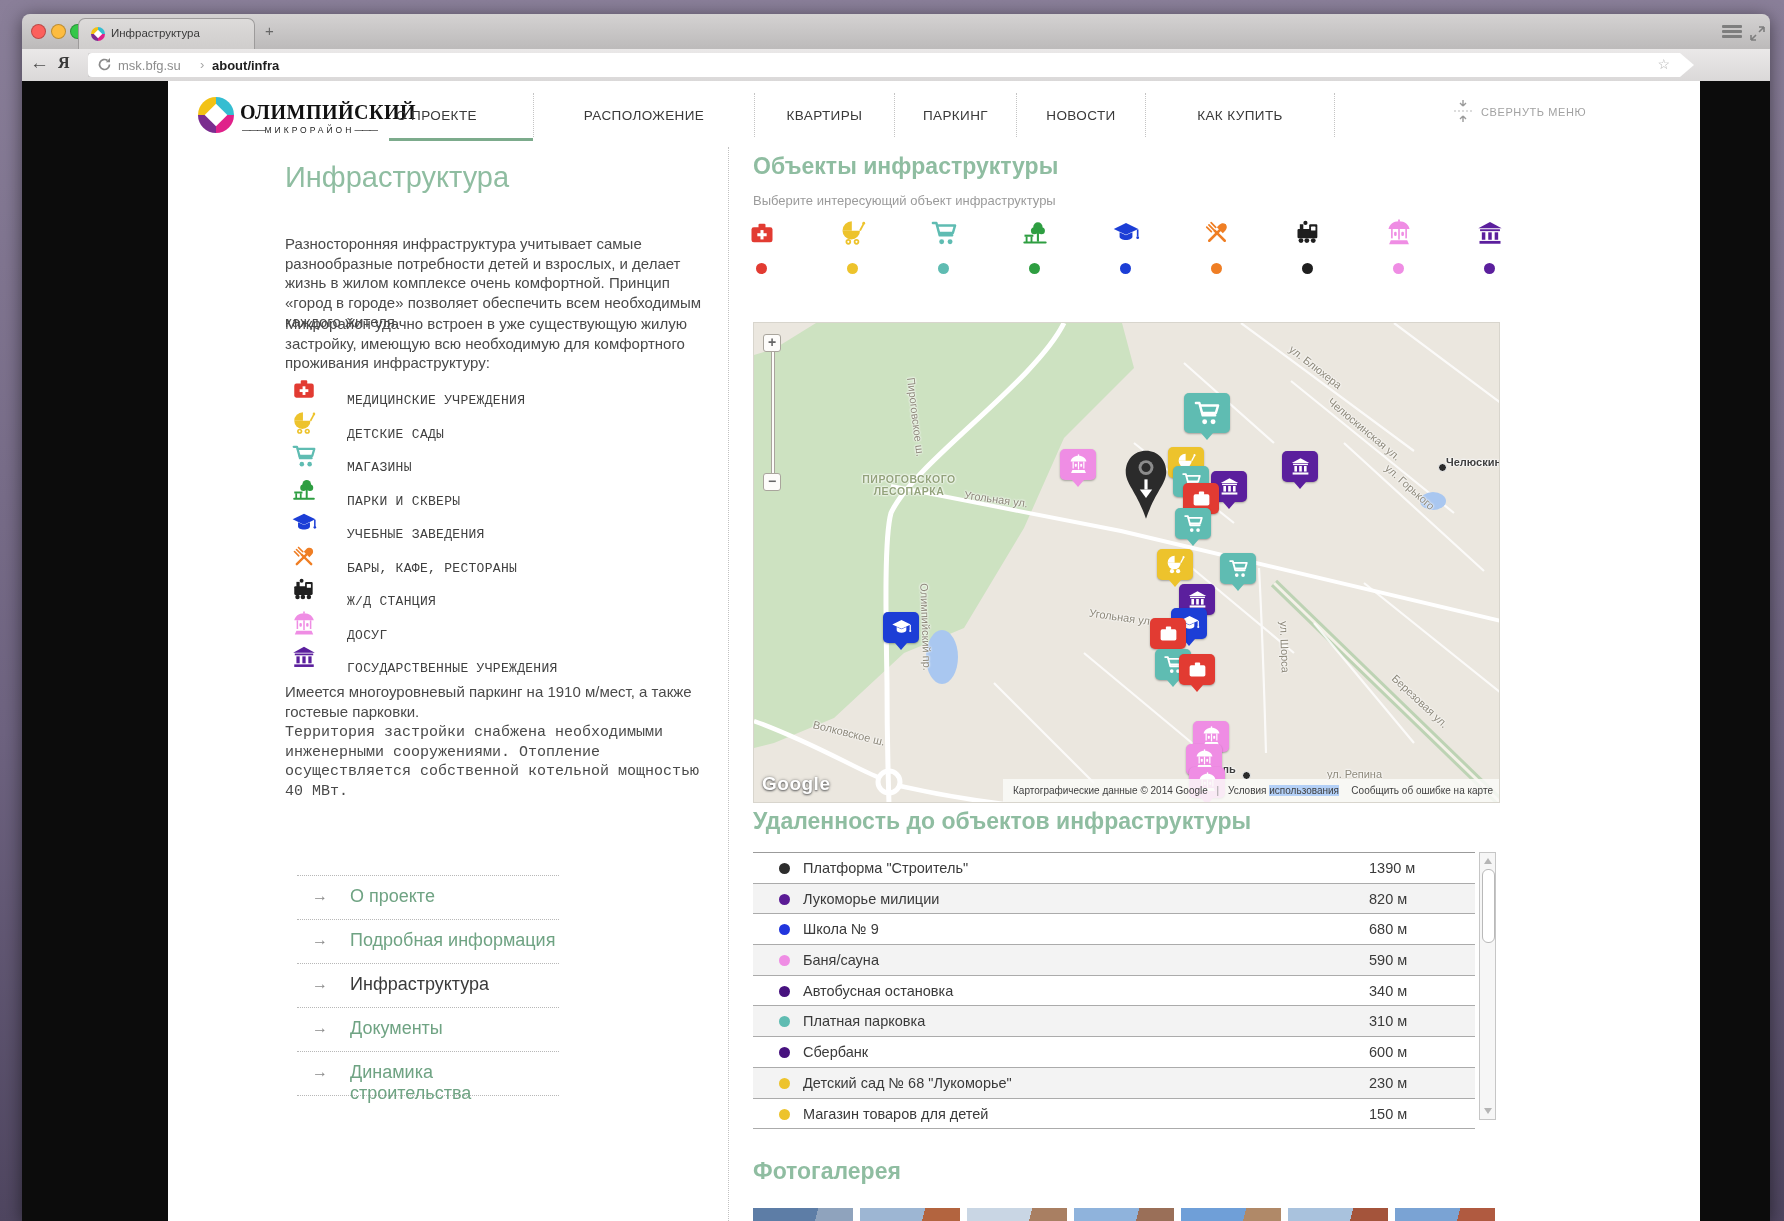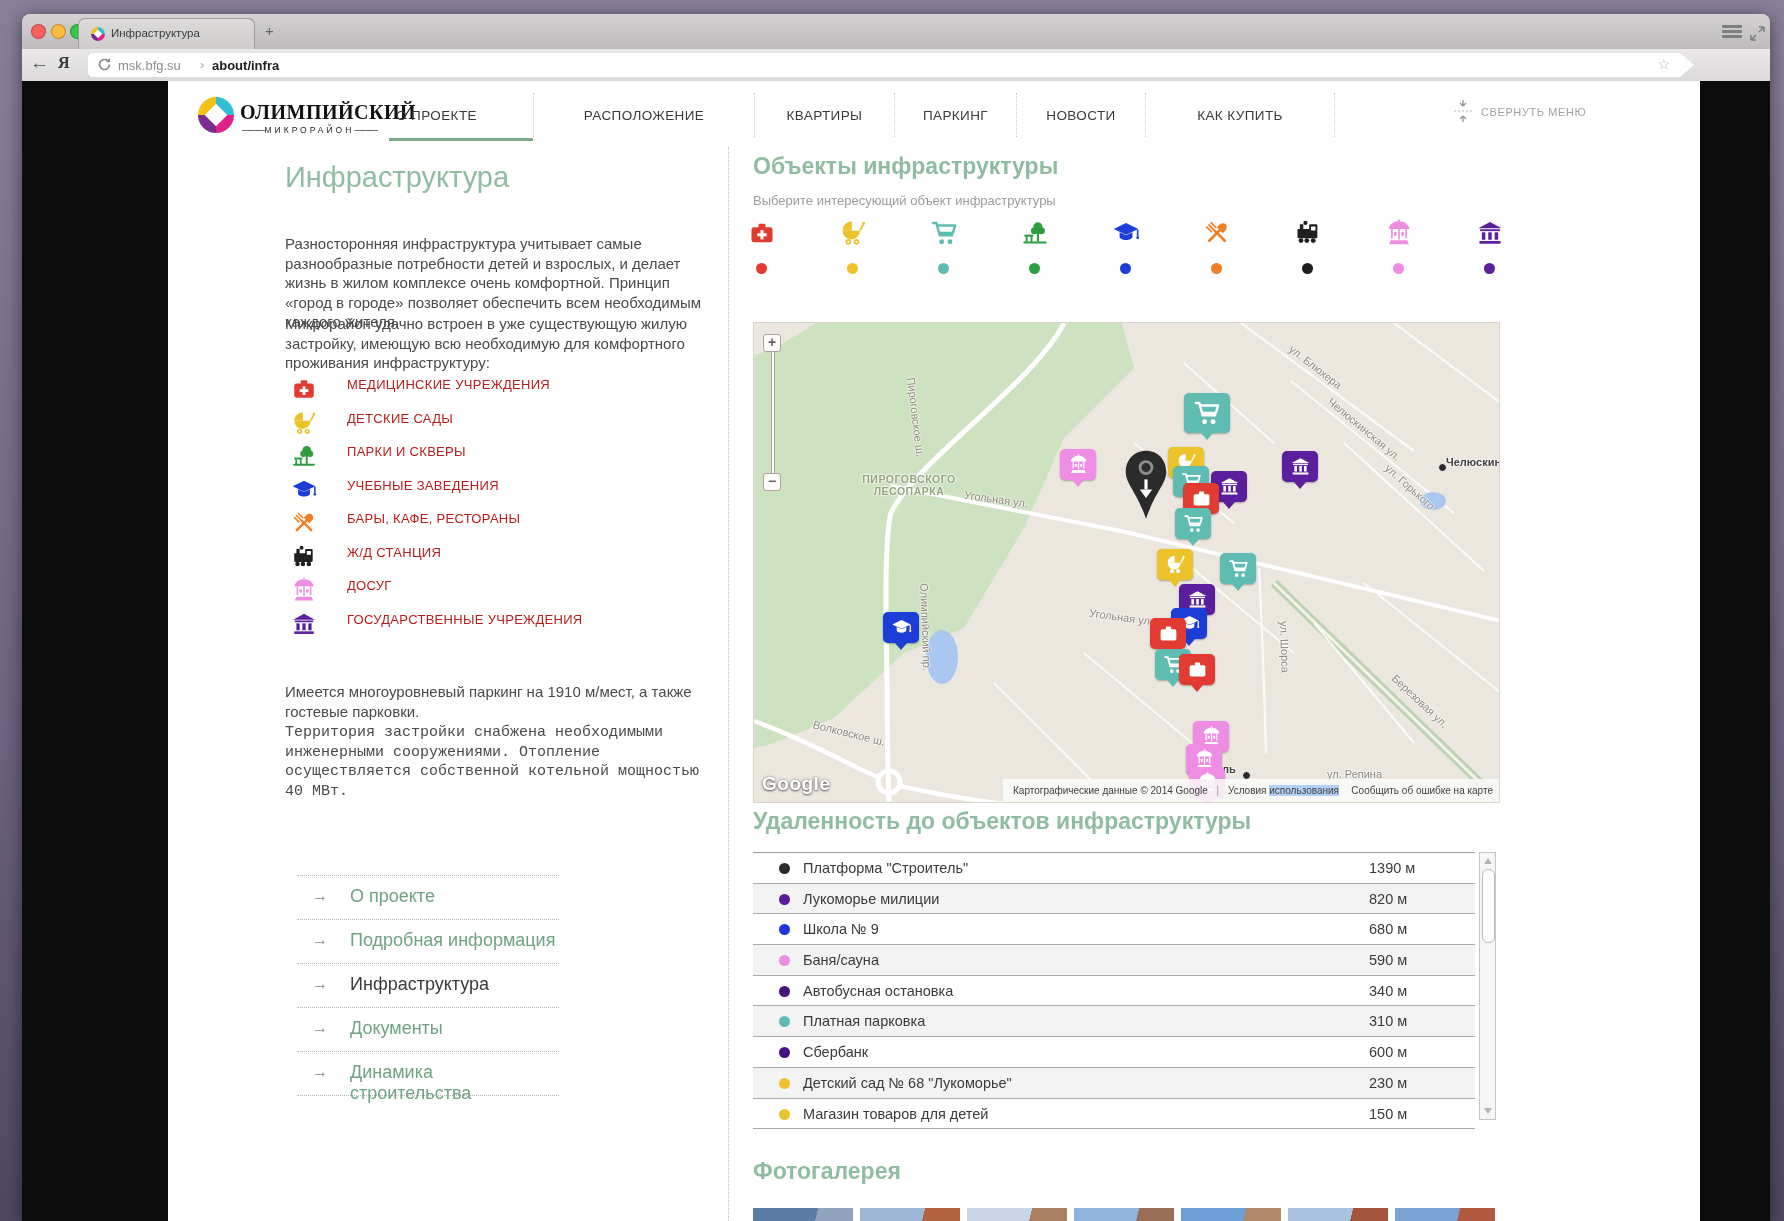--- a/index.html
+++ b/index.html
@@ -57,21 +57,21 @@
   #collapse .txt{position:absolute;left:28px;top:7px;font-size:11px;letter-spacing:.6px;}
   
   #divider{left:560px;top:66px;height:1074px;border-left:1px dotted #c1c1c1;}
   .h-green{color:#8fbda1;font-weight:bold;}
   #h1{left:117px;top:80px;font-size:29px;color:#8fbda1;font-weight:normal;}
   .para{left:117px;width:428px;font-size:15px;line-height:19.5px;color:#4a4a4a;}
   #p1{top:153px;} #p2{top:233px;} #p3{top:601px;} #p4{top:642px;font-family:Liberation Mono, monospace;} #p5{top:703px;}
   #features{left:117px;top:292px;width:430px;}
   .feat{position:relative;height:33.5px;}
   .feat .fico{position:absolute;left:6px;top:3px;}
-  .feat .flabel{position:absolute;left:62px;top:4px;font-size:13px;letter-spacing:.3px;color:#b91c1c;}
+  .feat .flabel{position:absolute;left:62px;top:20px;font-size:13px;letter-spacing:.3px;color:#404040;font-family:Liberation Mono, monospace;}
   #links{left:129px;top:794px;width:262px;}
   .lsep{border-top:1px dotted #b8b8b8;height:0;}
   .link-row{position:relative;height:43px;}
   .link-row .arr{position:absolute;left:15px;top:11px;color:#8a8a8a;font-size:16px;}
   .link-row .ltxt{position:absolute;left:53px;top:10px;font-size:18px;color:#6fa383;}
   .link-row .ltxt.current{color:#3a3a3a;}
   
   #h2-objects{left:585px;top:72px;font-size:23px;}
   #subtitle{left:585px;top:112px;font-size:13px;color:#9b9b9b;}
   #catrow{left:548px;top:138px;display:flex;}
@@ -210,20 +210,31 @@
                   <path d="M3 10a7.5 7.5 0 0 0 15 0z" fill="#edc32c"></path>
                   <path d="M3 10a8 8 0 0 1 8-8v8z" fill="#edc32c"></path>
                   <path d="M18 10l3.2-6" stroke="#edc32c" stroke-width="1.6" fill="none"></path>
                   <circle cx="21.2" cy="3.6" r="1.2" fill="#edc32c"></circle>
                   <circle cx="8" cy="19.6" r="2.4" fill="#edc32c"></circle>
                   <circle cx="15" cy="19.6" r="2.4" fill="#edc32c"></circle>
                   <circle cx="8" cy="19.6" r=".9" fill="#fff"></circle>
                   <circle cx="15" cy="19.6" r=".9" fill="#fff"></circle>
                 </svg></span>
               <span class="flabel">ДЕТСКИЕ САДЫ</span>
+            </div>
+            <div class="feat">
+              <span class="fico"><svg viewBox="0 0 24 24" width="26" height="26">
+                  <g fill="none" stroke="#5fbcb2" stroke-width="2.1" stroke-linecap="round" stroke-linejoin="round">
+                    <path d="M2.5 3.5h3l2.8 10.5H19"></path>
+                    <path d="M6.3 5.5H21.5l-1.9 6.5H8"></path>
+                  </g>
+                  <circle cx="10" cy="19.5" r="2.1" fill="#5fbcb2"></circle>
+                  <circle cx="17.2" cy="19.5" r="2.1" fill="#5fbcb2"></circle>
+                </svg></span>
+              <span class="flabel">МАГАЗИНЫ</span>
             </div>
             <div class="feat">
               <span class="fico"><svg viewBox="0 0 24 24" width="26" height="26">
                   <circle cx="14.5" cy="6.8" r="4" fill="#2e9e41"></circle>
                   <circle cx="11.5" cy="10" r="3" fill="#2e9e41"></circle>
                   <circle cx="17.5" cy="10" r="3" fill="#2e9e41"></circle>
                   <rect x="13.6" y="10" width="1.8" height="9.4" fill="#2e9e41"></rect>
                   <rect x="3" y="13.4" width="7.6" height="1.8" fill="#2e9e41"></rect>
                   <rect x="4" y="15" width="1.6" height="4.8" fill="#2e9e41"></rect>
                   <rect x="8.2" y="15" width="1.6" height="4.8" fill="#2e9e41"></rect>

